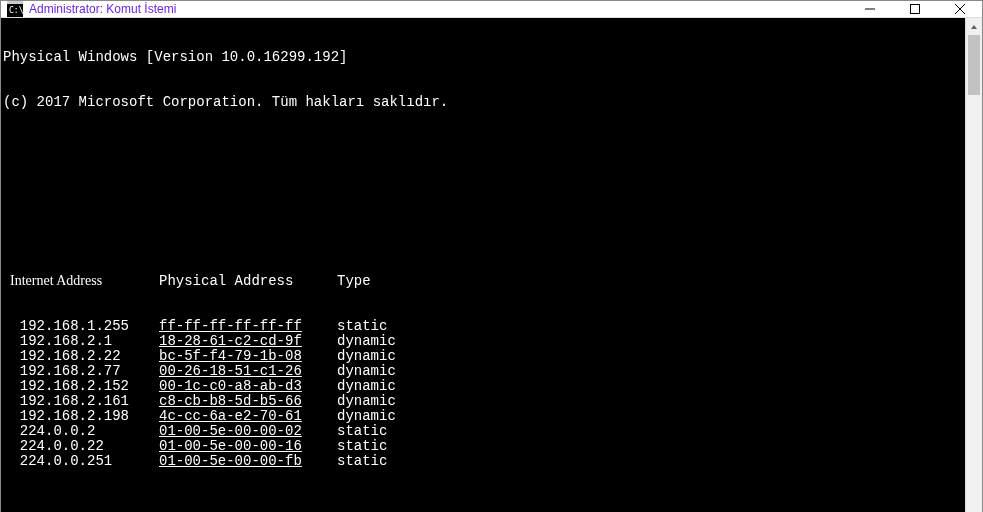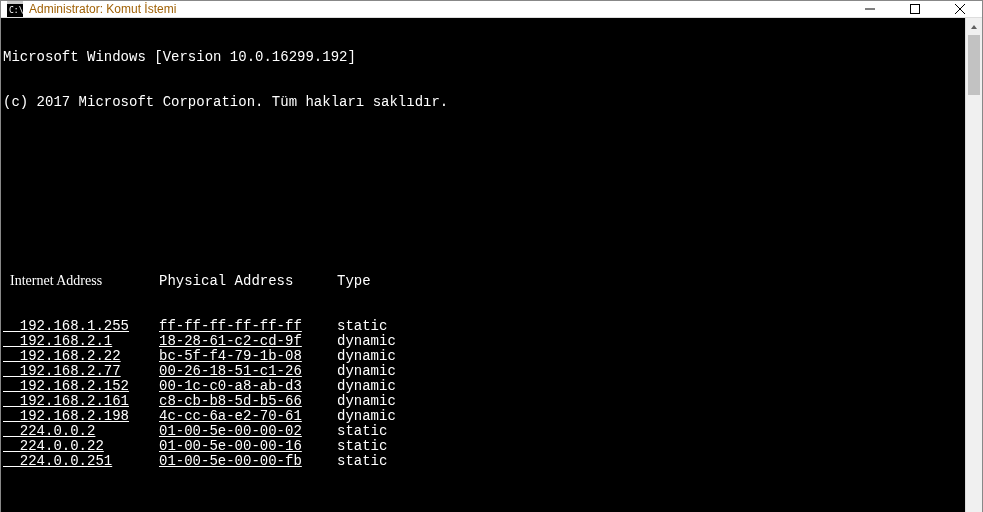--- a/index.html
+++ b/index.html
@@ -30,21 +30,21 @@
       width: 16px;
       height: 16px;
       margin-right: 6px;
       display: inline-flex;
       align-items: center;
       justify-content: center;
     }
     .titlebar-icon svg { width: 16px; height: 16px; }
     .titlebar-title {
       font-size: 12px;
-      color: #a16207;
+      color: #6d28d9;
       flex: 1;
     }
     .win-controls {
       display: flex;
       height: 100%;
     }
     .win-btn {
       width: 45px;
       height: 100%;
       display: flex;
@@ -64,21 +64,21 @@
       background: #000;
       color: #ffffff;
       font-family: Consolas, 'Courier New', monospace;
       font-size: 14px;
       line-height: 15px;
       padding: 2px 2px;
       white-space: pre;
       overflow: hidden;
     }
     .line { display: block; }
-    .col-ip { width: 156px; display: inline-block; text-decoration: underline; }
+    .col-ip { width: 156px; display: inline-block; }
     .col-mac { width: 178px; display: inline-block; text-decoration: underline; }
     .col-type { display: inline-block; }
     .hdr-ip { width: 156px; display: inline-block; font-family: Liberation Serif, serif; }
     .hdr-mac { width: 178px; display: inline-block; }
     .hdr-type { display: inline-block; margin-top: 44px; }
     @keyframes blink { 50% { opacity: 0; } }
     .scrollbar {
       width: 17px;
       background: #f0f0f0;
       position: relative;
@@ -129,21 +129,21 @@
         <svg viewBox="0 0 10 10">
             <line x1="0" y1="0" x2="10" y2="10" stroke="#000" stroke-width="1"></line>
             <line x1="10" y1="0" x2="0" y2="10" stroke="#000" stroke-width="1"></line>
           </svg>
       </div>
     </div>
   </div>
 
   <div class="console-wrap">
     <div class="console" id="console">
-      <span class="line">Microsoft Windows [Version 10.0.16299.192]</span>
+      <span class="line">Physical Windows [Version 10.0.16299.192]</span>
       <span class="line">(c) 2017 Microsoft Corporation. Tüm hakları saklıdır.</span>
       <span class="line"> </span>
       <span class="line"> </span>
       <span class="line"><span class="hdr-ip">  Internet Address</span><span class="hdr-mac">Physical Address</span><span class="hdr-type">Type</span></span>
       <div id="arp-rows"><span class="line"><span class="col-ip">  192.168.1.255</span><span class="col-mac">ff-ff-ff-ff-ff-ff</span><span class="col-type">static</span></span><span class="line"><span class="col-ip">  192.168.2.1</span><span class="col-mac">18-28-61-c2-cd-9f</span><span class="col-type">dynamic</span></span><span class="line"><span class="col-ip">  192.168.2.22</span><span class="col-mac">bc-5f-f4-79-1b-08</span><span class="col-type">dynamic</span></span><span class="line"><span class="col-ip">  192.168.2.77</span><span class="col-mac">00-26-18-51-c1-26</span><span class="col-type">dynamic</span></span><span class="line"><span class="col-ip">  192.168.2.152</span><span class="col-mac">00-1c-c0-a8-ab-d3</span><span class="col-type">dynamic</span></span><span class="line"><span class="col-ip">  192.168.2.161</span><span class="col-mac">c8-cb-b8-5d-b5-66</span><span class="col-type">dynamic</span></span><span class="line"><span class="col-ip">  192.168.2.198</span><span class="col-mac">4c-cc-6a-e2-70-61</span><span class="col-type">dynamic</span></span><span class="line"><span class="col-ip">  224.0.0.2</span><span class="col-mac">01-00-5e-00-00-02</span><span class="col-type">static</span></span><span class="line"><span class="col-ip">  224.0.0.22</span><span class="col-mac">01-00-5e-00-00-16</span><span class="col-type">static</span></span><span class="line"><span class="col-ip">  224.0.0.251</span><span class="col-mac">01-00-5e-00-00-fb</span><span class="col-type">static</span></span></div>
       
       
     </div>
 
     <div class="scrollbar">

